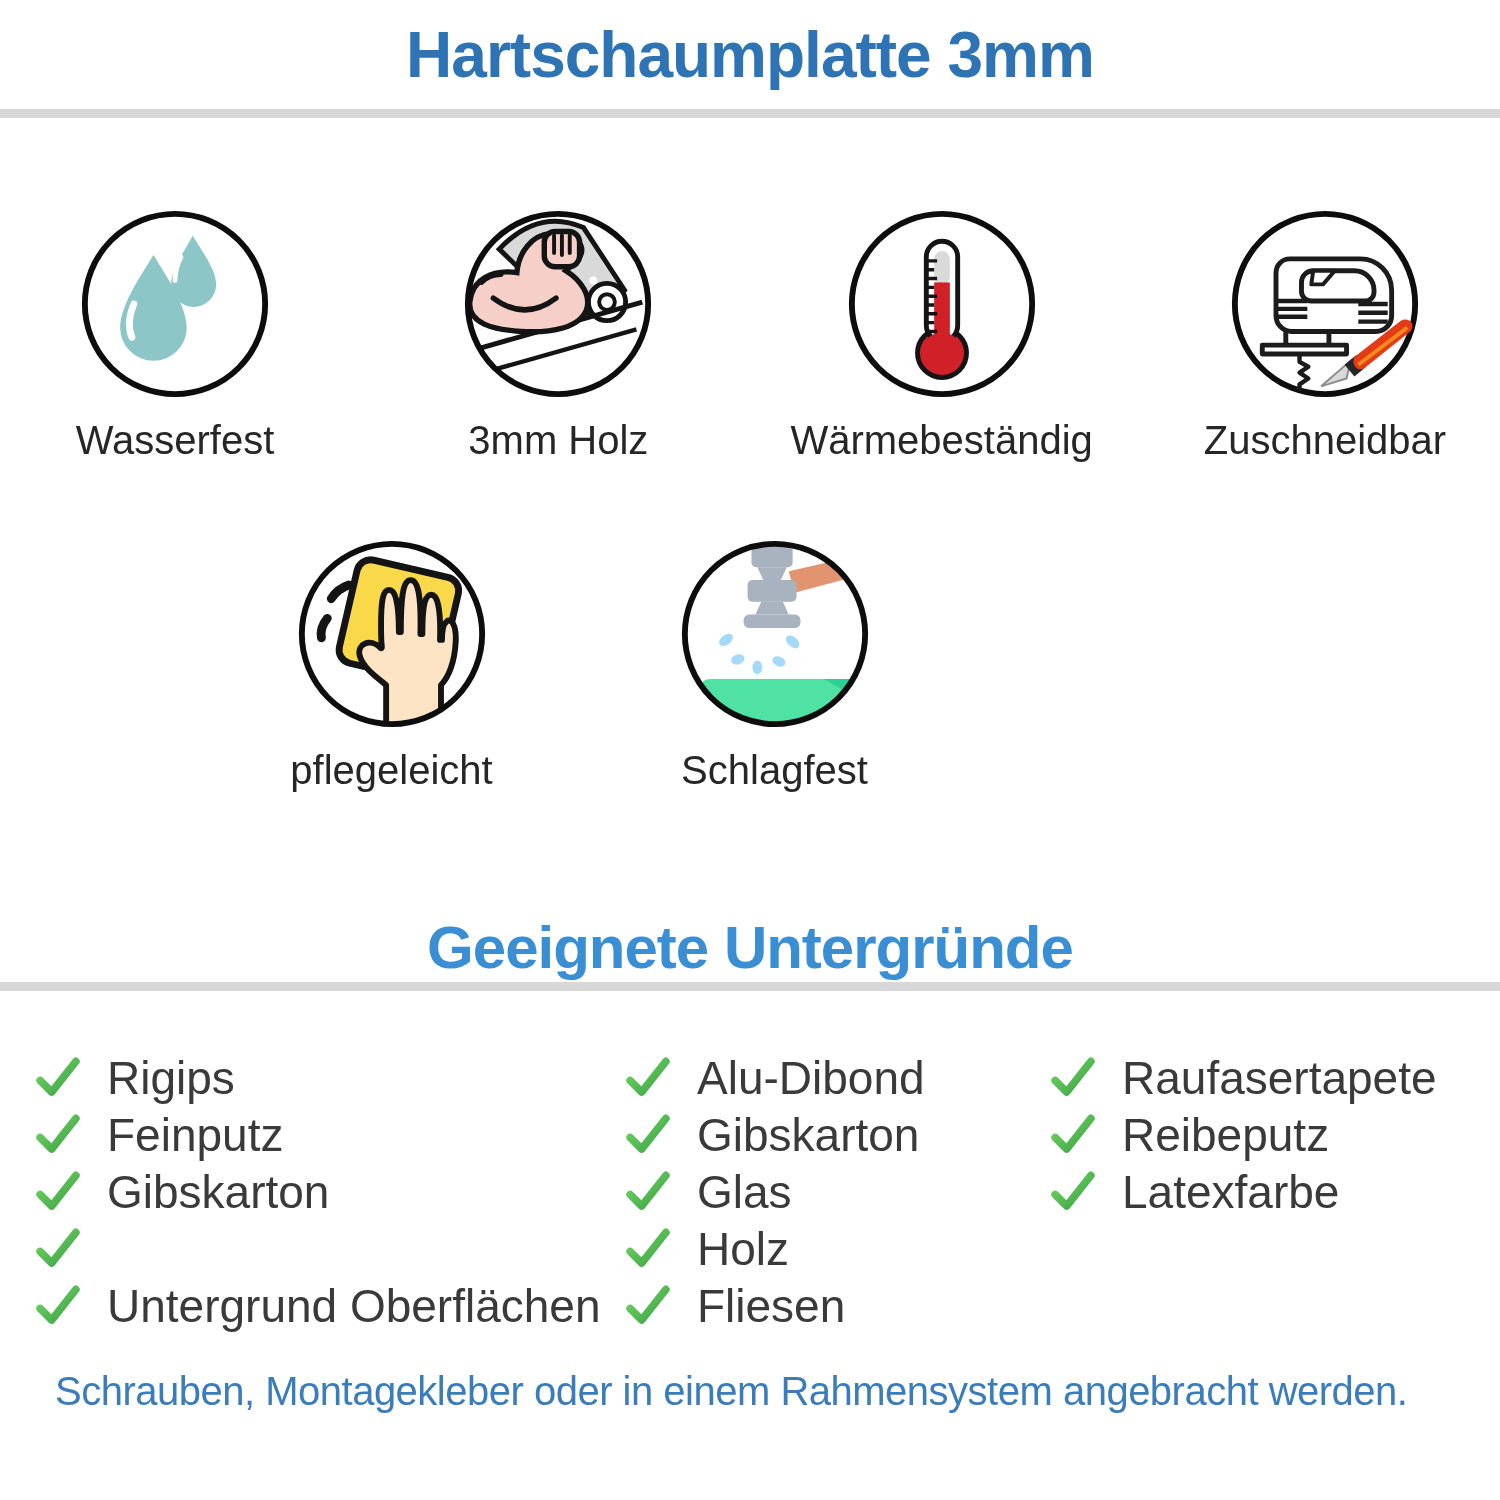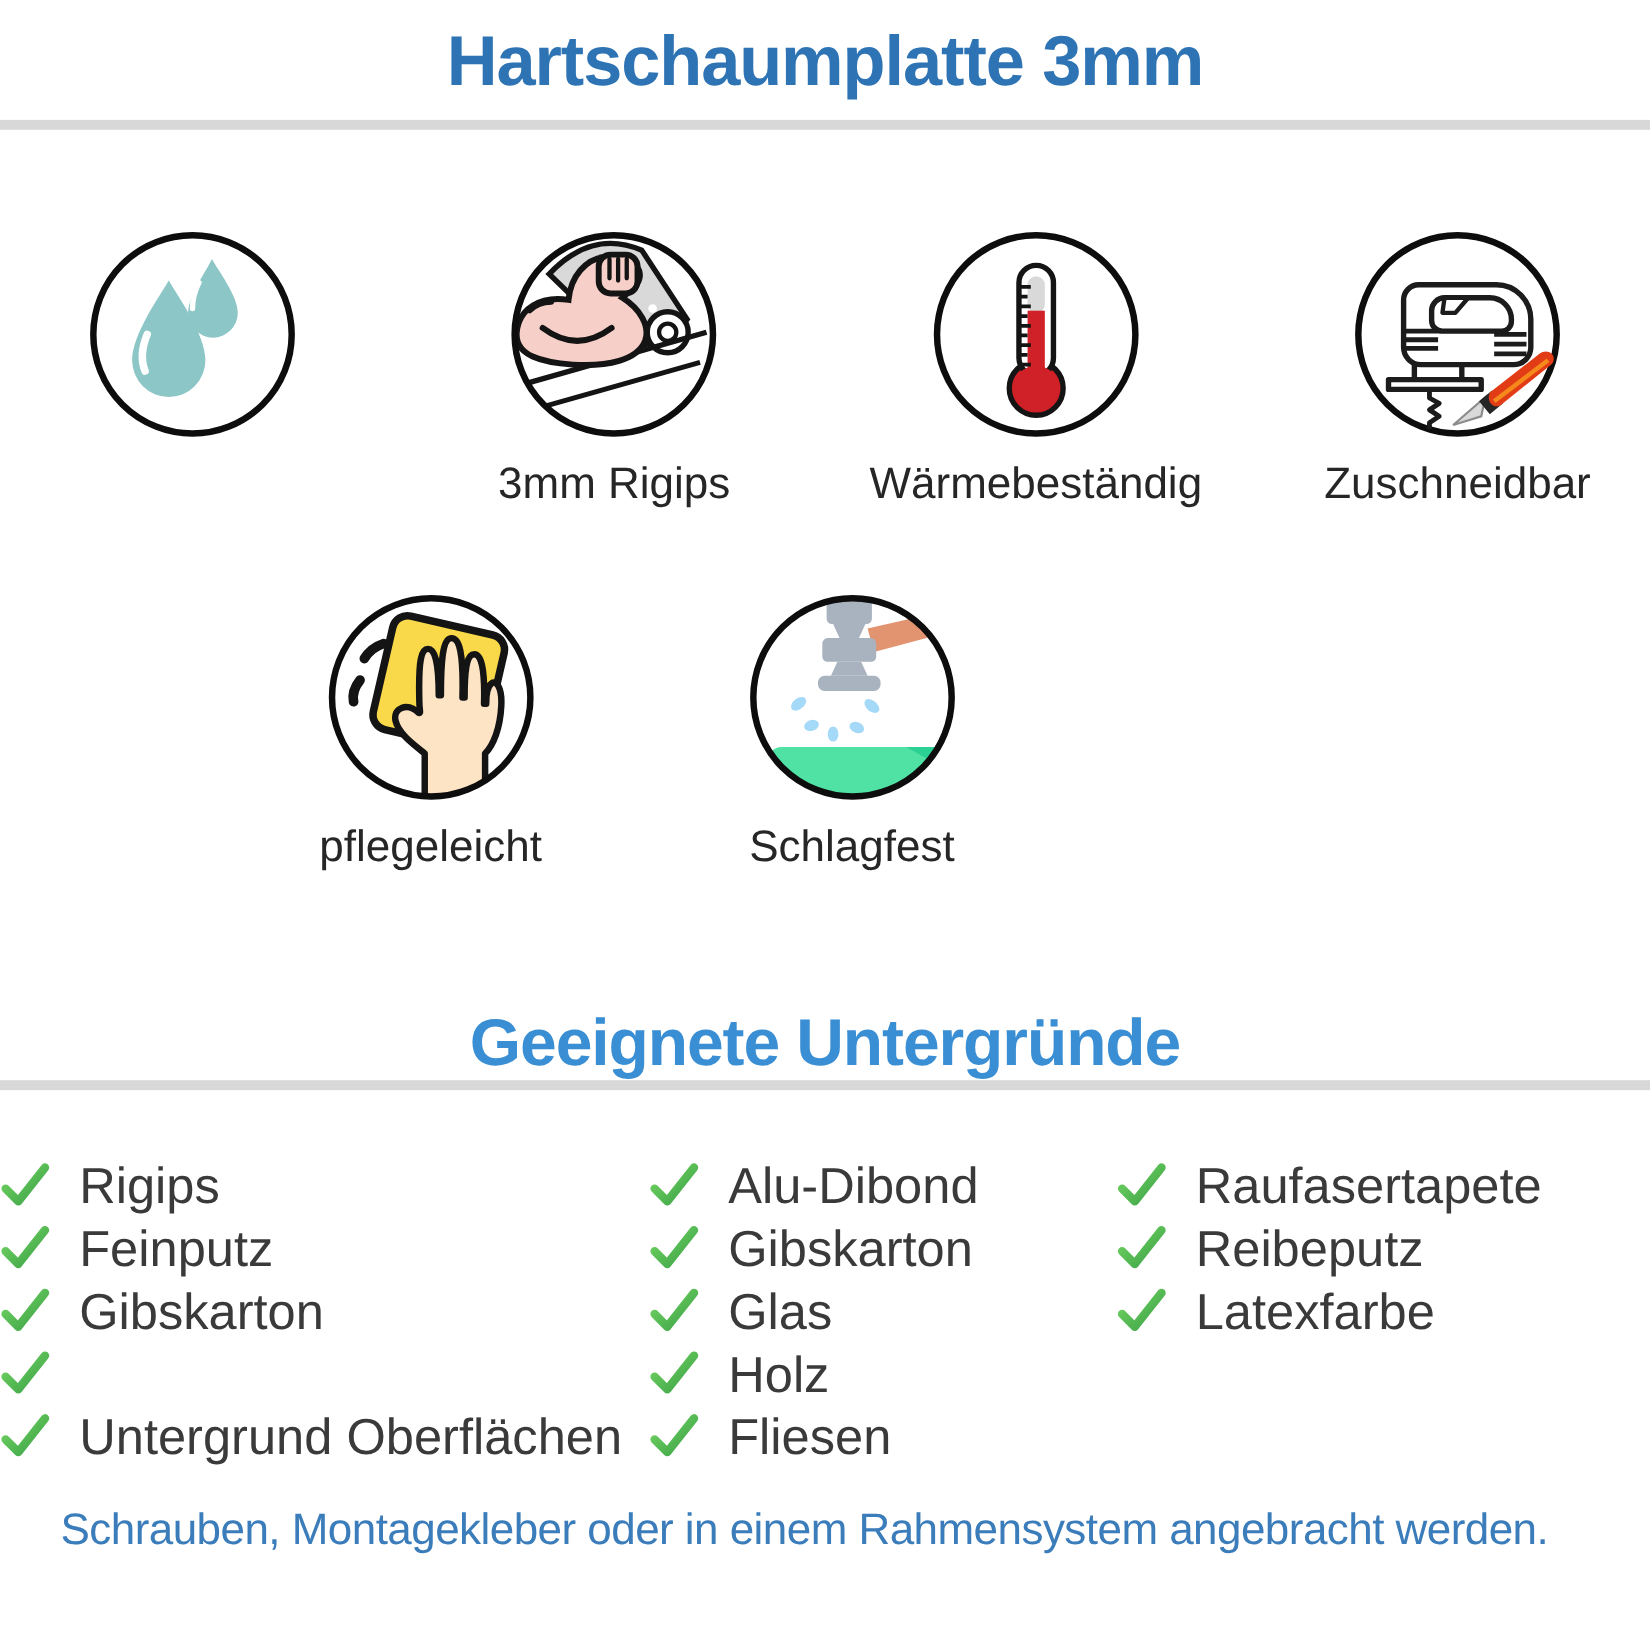--- a/index.html
+++ b/index.html
@@ -13,21 +13,21 @@
   .row1{display:flex;justify-content:space-between;margin-top:88px;}
   .feature{display:flex;flex-direction:column;align-items:center;}
   .row1 .feature{width:350px;}
   .row2{display:flex;margin-top:72px;margin-left:200px;}
   .row2 .feature{width:383px;}
   .icon-circle svg{display:block;}
   .feature-label{margin-top:14px;font-size:40px;line-height:48px;color:#262626;white-space:nowrap;}
   .subheader{margin-top:70px;height:118px;display:flex;align-items:flex-end;justify-content:center;}
   .subtitle{font-size:60px;font-weight:700;color:#3a8fd4;letter-spacing:-1px;}
   .subs{display:flex;margin-top:58px;}
-  .col{display:flex;flex-direction:column;box-sizing:border-box;}
+  .col{display:flex;flex-direction:column;box-sizing:border-box;padding-left:35px;}
   .col1{width:590px;}
   .col2{width:425px;}
   .sub-item{display:flex;align-items:center;height:57px;}
   .check{width:46px;height:46px;margin-right:26px;flex:none;}
   .sub-label{font-size:46px;color:#3a3a3a;white-space:nowrap;}
   .footer{margin-top:34px;padding-left:55px;color:#3b7cba;font-size:40px;line-height:46px;letter-spacing:-0.5px;}
 </style>
 </head>
 <body>
 
@@ -50,20 +50,21 @@
   <div class="feature">
     <span class="icon-circle">
       <svg width="196" height="196" viewBox="0 0 200 200">
         <circle cx="100" cy="100" r="92" fill="#fff" stroke="#0d0d0d" stroke-width="6"></circle>
         <path d="M78 50 C70 64 44 100 44 124 a34 34 0 0 0 68 0 C112 100 86 64 78 50 Z" fill="#8cc6c6"></path>
         <path d="M118 30 C113 41 96 64 96 80 a23 23 0 0 0 46 0 C142 64 124 41 118 30 Z" fill="#8cc6c6"></path>
         <path d="M58 100 C53 112 52 124 56 134" stroke="#fff" stroke-width="7" fill="none" stroke-linecap="round"></path>
         <path d="M106 52 C102 60 100 68 100 76" stroke="#fff" stroke-width="5" fill="none" stroke-linecap="round"></path>
       </svg>
     </span>
+    <span class="feature-label">Wasserfest</span>
   </div>
 
   <div class="feature">
     <span class="icon-circle">
       <svg width="196" height="196" viewBox="0 0 200 200">
         <defs>
             <clipPath id="cArm">
               <circle cx="100" cy="100" r="90"></circle>
             </clipPath>
           </defs>
@@ -79,21 +80,21 @@
           <path d="M24 170 L180 126" stroke="#141414" stroke-width="4.5" fill="none"></path>
           <path d="M10 98 C12 76 32 64 58 68 C60 46 74 30 92 28 L112 31 C124 34 128 46 120 55 L108 66 C124 76 134 92 129 106 C122 124 94 130 62 128 C34 126 8 120 10 98 Z" fill="#f6d0c8" stroke="#141414" stroke-width="5.5"></path>
           <rect x="86" y="26" width="36" height="36" rx="11" fill="#f6d0c8" stroke="#141414" stroke-width="5.5"></rect>
           <path d="M96 30 v18 M104 30 v20 M112 30 v18" stroke="#141414" stroke-width="4" fill="none" stroke-linecap="round"></path>
           <path d="M34 94 Q66 118 98 94" stroke="#141414" stroke-width="5.5" fill="none" stroke-linecap="round"></path>
           <path d="M22 78 Q30 70 42 70" stroke="#141414" stroke-width="5" fill="none" stroke-linecap="round"></path>
         </g>
         <circle cx="100" cy="100" r="92" fill="none" stroke="#0d0d0d" stroke-width="6"></circle>
       </svg>
     </span>
-    <span class="feature-label">3mm Rigips</span>
+    <span class="feature-label">3mm Holz</span>
   </div>
 
   <div class="feature">
     <span class="icon-circle">
       <svg width="196" height="196" viewBox="0 0 200 200">
         <circle cx="100" cy="100" r="92" fill="#fff" stroke="#0d0d0d" stroke-width="6"></circle>
         <circle cx="100" cy="150" r="25" fill="#cf2127" stroke="#141414" stroke-width="5"></circle>
         <rect x="84" y="36" width="32" height="102" rx="16" fill="#fff" stroke="#141414" stroke-width="5"></rect>
         <rect x="92" y="46" width="16" height="34" rx="8" fill="#d9d9d9"></rect>
         <rect x="92" y="78" width="16" height="58" fill="#cf2127"></rect>

